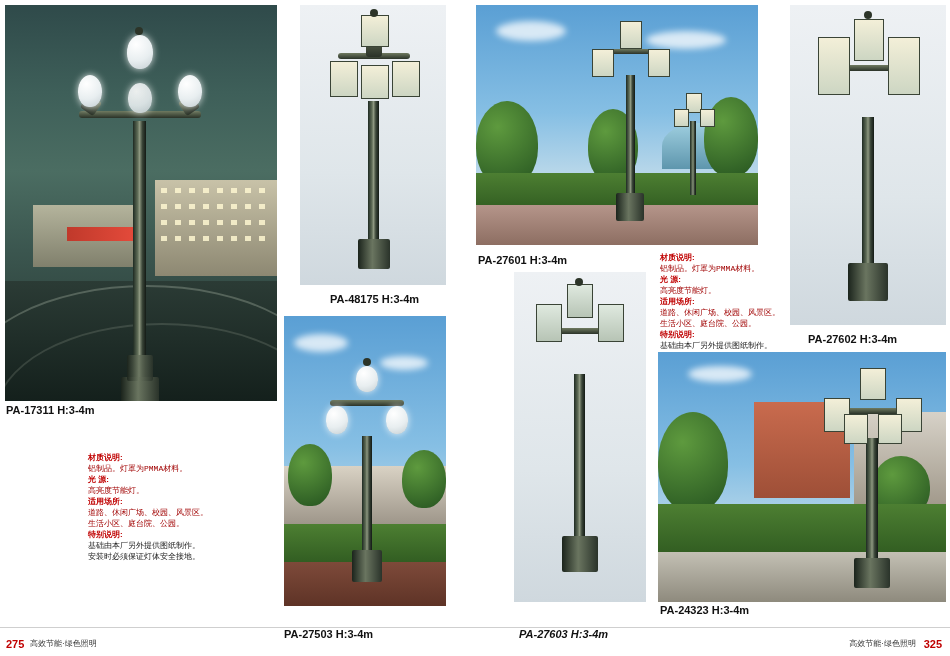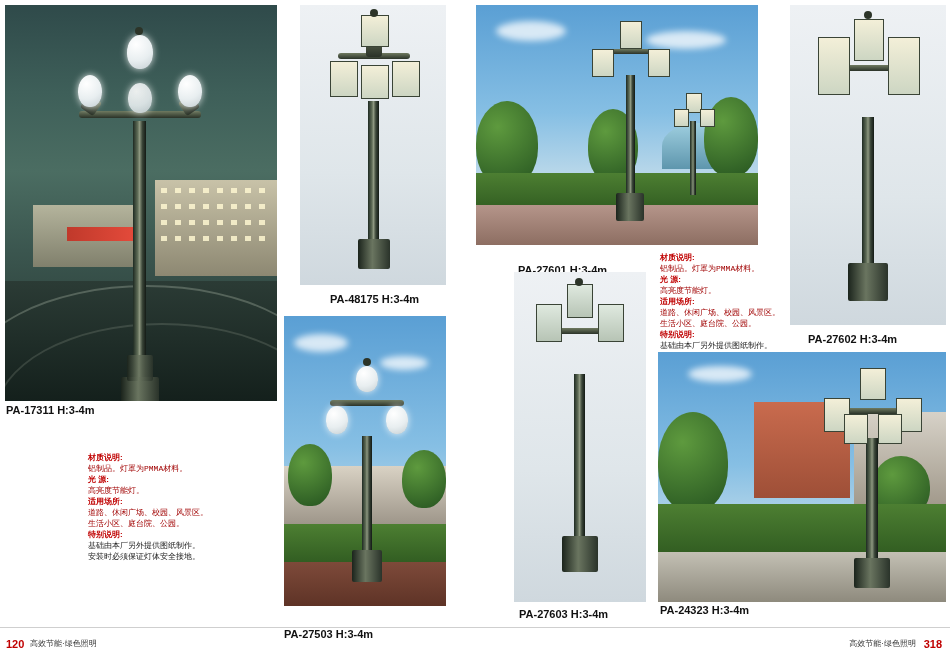--- a/index.html
+++ b/index.html
@@ -202,21 +202,21 @@
       <div class="lantern" style="left:6px;top:34px;width:20px;height:26px;"></div>
       <div class="lantern" style="left:62px;top:34px;width:20px;height:26px;"></div>
     </div>
     <div class="lamp" style="left:196px;top:86px;width:44px;height:112px;">
       <div class="pole" style="left:18px;top:30px;width:6px;height:74px;"></div>
       <div class="lantern" style="left:14px;top:2px;width:14px;height:18px;"></div>
       <div class="lantern" style="left:2px;top:18px;width:13px;height:16px;"></div>
       <div class="lantern" style="left:28px;top:18px;width:13px;height:16px;"></div>
     </div>
   </div>
-  <div class="cap" style="left:478px;top:264px;margin-left:40px;">PA-27601  H:3-4m</div>
+  <div class="cap" style="left:478px;top:254px;">PA-27601  H:3-4m</div>
 
   <div class="spec" style="left:660px;top:252px;">
     <div class="hd">材质说明:</div>
     <div class="ln">铝制品。灯罩为PMMA材料。</div>
     <div class="hd">光   源:</div>
     <div class="ln">高亮度节能灯。</div>
     <div class="hd">适用场所:</div>
     <div class="ln">道路、休闲广场、校园、风景区。</div>
     <div class="ln">生活小区、庭台院、公园。</div>
     <div class="hd">特别说明:</div>
@@ -243,21 +243,21 @@
     <div class="lamp" style="left:10px;top:6px;width:112px;height:320px;">
       <div class="pole" style="left:50px;top:96px;width:11px;height:176px;"></div>
       <div class="base" style="left:38px;top:258px;width:36px;height:36px;"></div>
       <div class="arm" style="left:18px;top:50px;width:76px;height:6px;"></div>
       <div class="lantern" style="left:43px;top:6px;width:24px;height:32px;background:linear-gradient(180deg,#dfe9df,#b7c4b5);"></div>
       <div class="lantern" style="left:12px;top:26px;width:24px;height:36px;background:linear-gradient(180deg,#dfe9df,#b7c4b5);"></div>
       <div class="lantern" style="left:74px;top:26px;width:24px;height:36px;background:linear-gradient(180deg,#dfe9df,#b7c4b5);"></div>
       <div class="finial" style="left:51px;top:0px;width:8px;height:8px;"></div>
     </div>
   </div>
-  <div class="cap" style="left:519px;top:608px;">PA-27603  H:3-4m</div>
+  <div class="cap" style="left:519px;top:628px;font-style:italic;">PA-27603  H:3-4m</div>
 
   <div class="photo" style="left:658px;top:352px;width:288px;height:250px;">
     <div class="sky"></div>
     <div class="cloud" style="left:30px;top:14px;width:64px;height:16px;"></div>
     <div class="bldg" style="left:96px;top:50px;width:96px;height:96px;background:linear-gradient(180deg,#c96b4e,#9e4f37);"></div>
     <div class="bldg" style="left:196px;top:60px;width:92px;height:92px;background:linear-gradient(180deg,#d7d2c8,#a29a8c);"></div>
     <div class="tree" style="left:0px;top:60px;width:70px;height:100px;"></div>
     <div class="tree" style="left:214px;top:104px;width:58px;height:62px;"></div>
     <div class="grass" style="top:152px;height:54px;"></div>
     <div class="path" style="left:0;top:200px;width:288px;height:50px;background:linear-gradient(180deg,#c3c0b4,#8e8a7d);"></div>
@@ -268,18 +268,18 @@
       <div class="lantern" style="left:50px;top:4px;width:24px;height:30px;"></div>
       <div class="lantern" style="left:14px;top:34px;width:24px;height:32px;"></div>
       <div class="lantern" style="left:86px;top:34px;width:24px;height:32px;"></div>
       <div class="lantern" style="left:34px;top:50px;width:22px;height:28px;"></div>
       <div class="lantern" style="left:68px;top:50px;width:22px;height:28px;"></div>
     </div>
   </div>
   <div class="cap" style="left:660px;top:604px;">PA-24323  H:3-4m</div>
 
   <div class="footer"></div>
-  <div class="pgnum" style="left:6px;">120</div>
+  <div class="pgnum" style="left:6px;">275</div>
   <div class="pgtxt" style="left:30px;">高效节能·绿色照明</div>
-  <div class="pgnum" style="right:8px;">318</div>
+  <div class="pgnum" style="right:8px;">325</div>
   <div class="pgtxt" style="right:34px;">高效节能·绿色照明</div>
 
 </div>
 
 </body></html>

